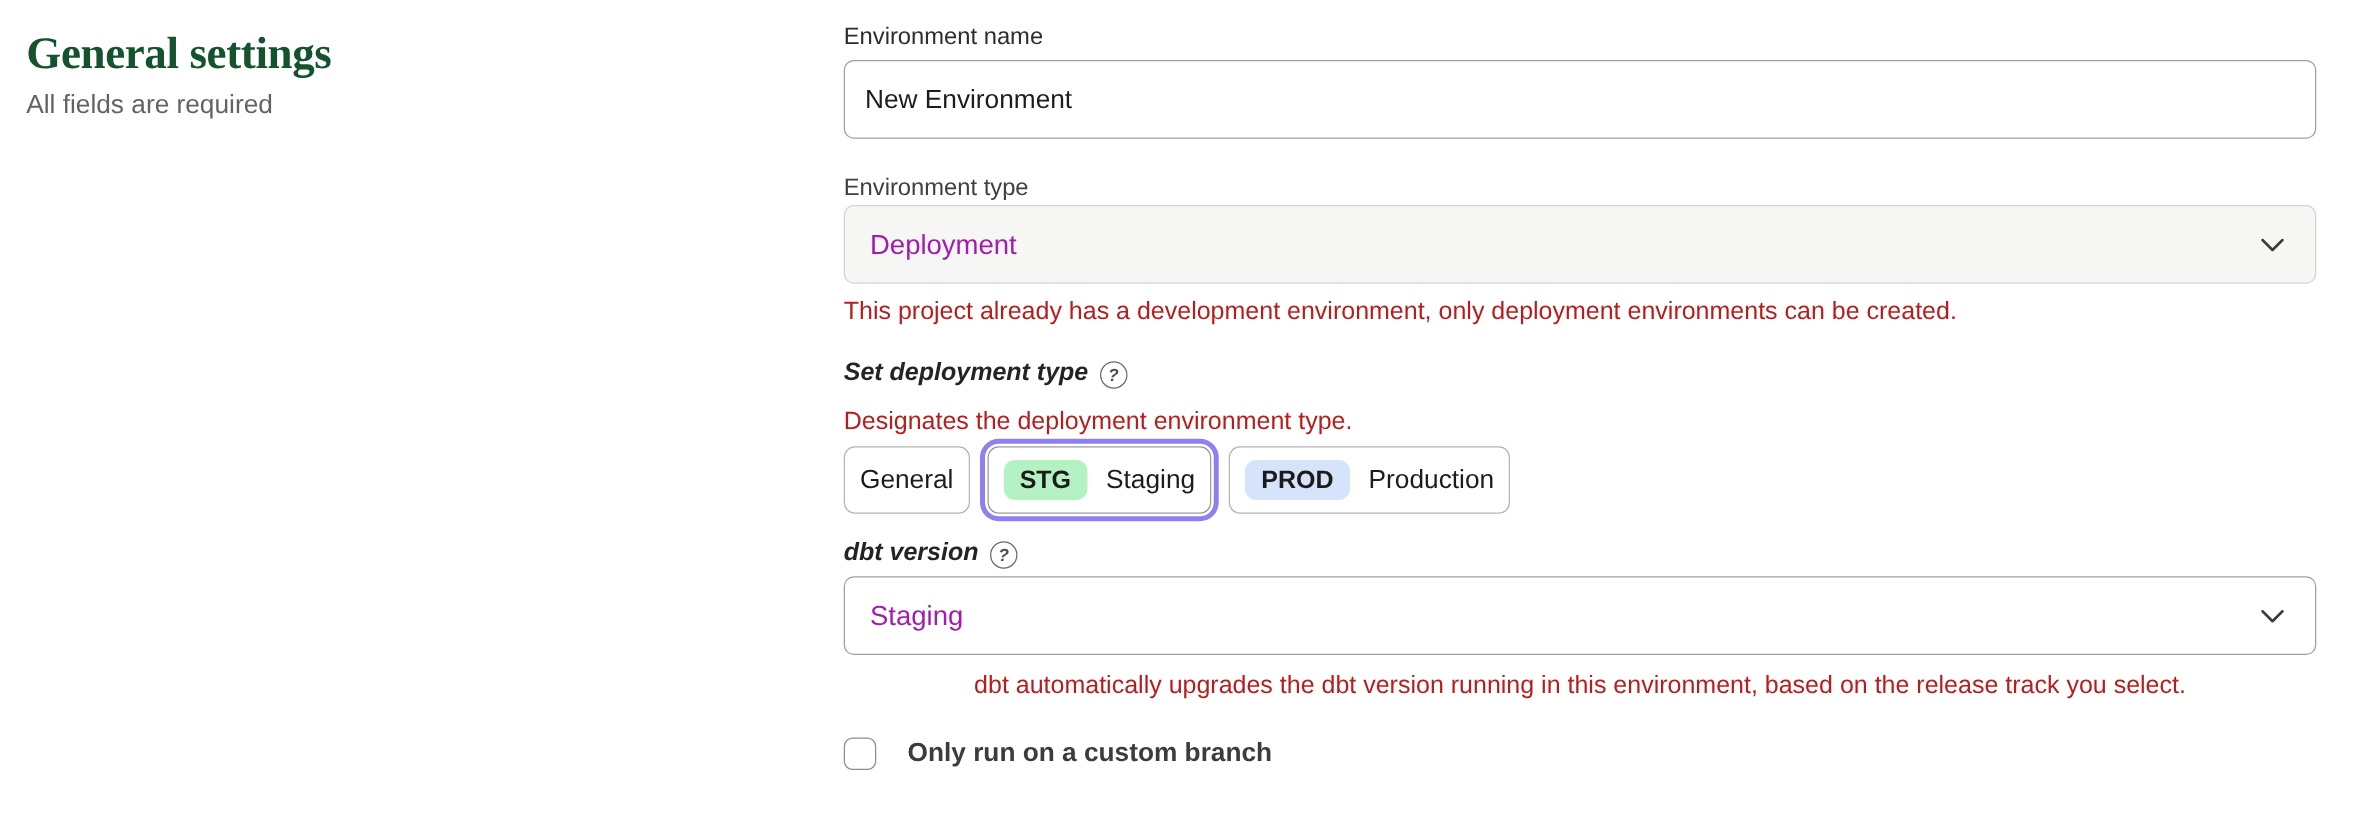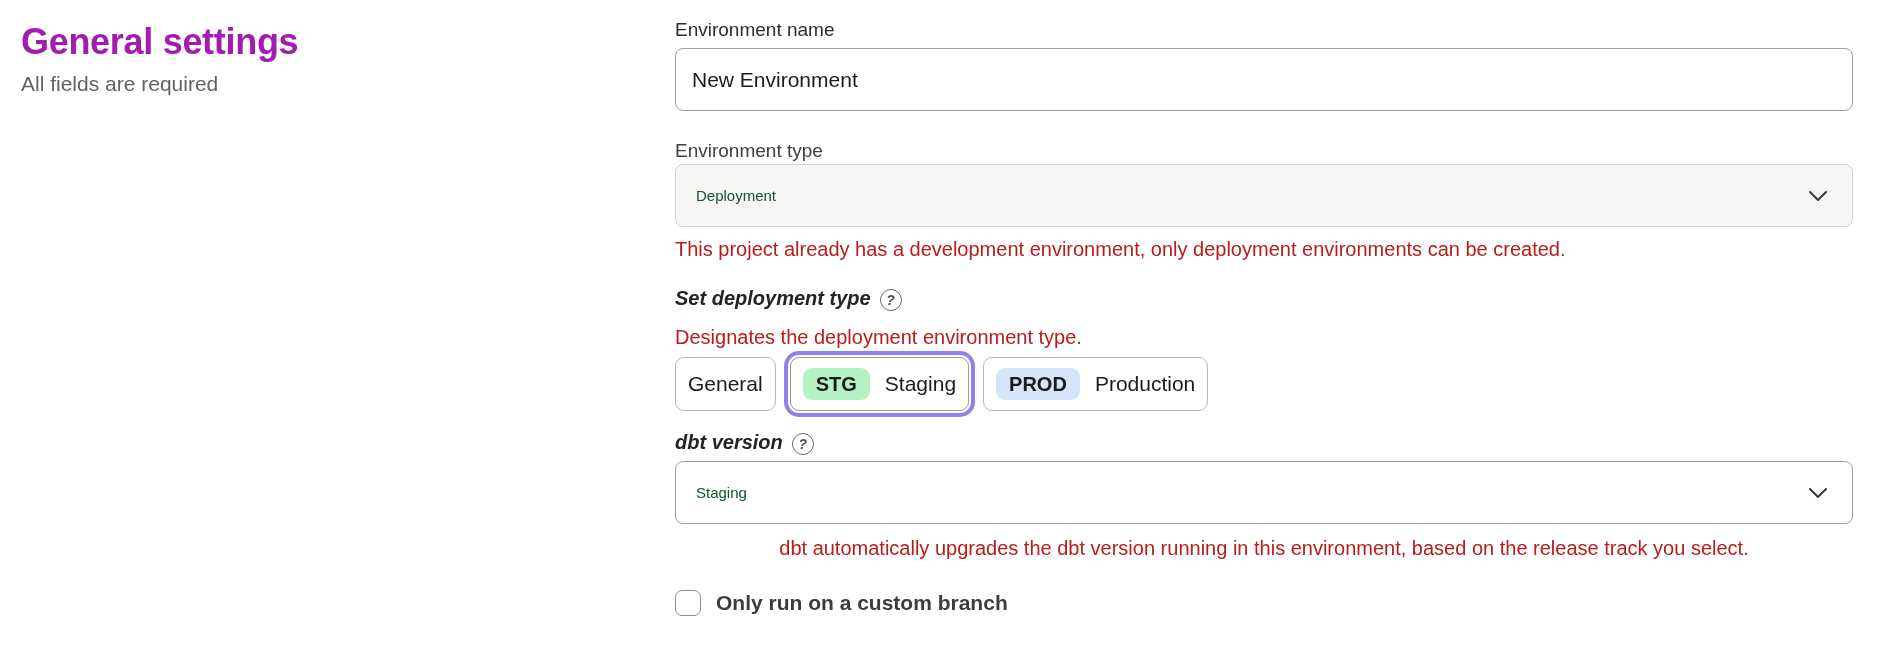--- a/index.html
+++ b/index.html
@@ -12,23 +12,24 @@
     font-family: "Liberation Sans", sans-serif;
     color: #1c1c1c;
     overflow: hidden;
   }
 
   
   .left-col { position: absolute; left: 21px; top: 20px; }
   .page-title {
     font-size: 36px;
     font-weight: 700;
-    color: #a21caf;
+    color: #14532d;
     letter-spacing: -0.3px;
     line-height: 44px;
+    font-family: Liberation Serif, serif;
   }
   .page-subtitle {
     margin-top: 7px;
     font-size: 21px;
     font-weight: 400;
     color: #636363;
     line-height: 26px;
   }
 
   
@@ -60,23 +61,23 @@
   }
 
   .select {
     position: relative;
     width: 100%;
     height: 63px;
     border-radius: 8px;
     display: flex;
     align-items: center;
     padding: 0 20px;
-    font-size: 15px;
-    font-weight: 500;
-    color: #14532d;
+    font-size: 22px;
+    font-weight: 500;
+    color: #a21caf;
     cursor: pointer;
   }
   .select.enabled { margin-top: 6px; border: 1px solid #9e9e9e; background: #ffffff; }
   .select.disabled { margin-top: 2px; border: 1px solid #d4d2cf; background: #f6f6f5; cursor: default; }
   .select .chevron {
     position: absolute;
     right: 24px;
     top: 50%;
     transform: translateY(-50%);
     display: inline-flex;
@@ -158,21 +159,21 @@
     line-height: 24px;
   }
   .type-badge.stg { background: var(--stg-badge-bg, #b5f2c3); }
   .type-badge.prod { background: var(--prod-badge-bg, #d5e4fa); }
 
   
   .checkbox-row {
     margin-top: 29px;
     display: flex;
     align-items: center;
-    gap: 15px;
+    gap: 25px;
   }
   .checkbox {
     width: 26px;
     height: 26px;
     border: 1.5px solid #8d8d8d;
     border-radius: 7px;
     background: #ffffff;
     cursor: pointer;
     flex: 0 0 auto;
   }

